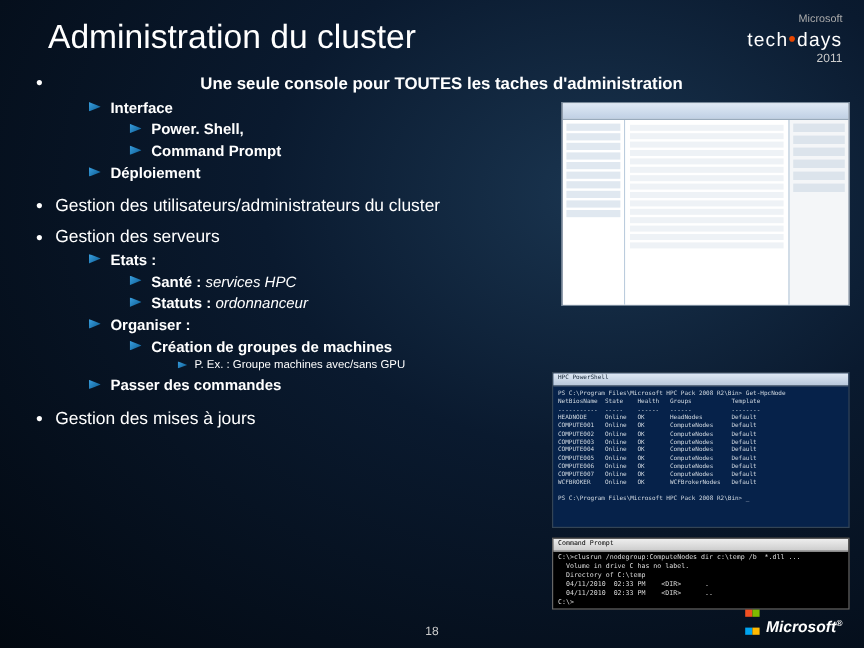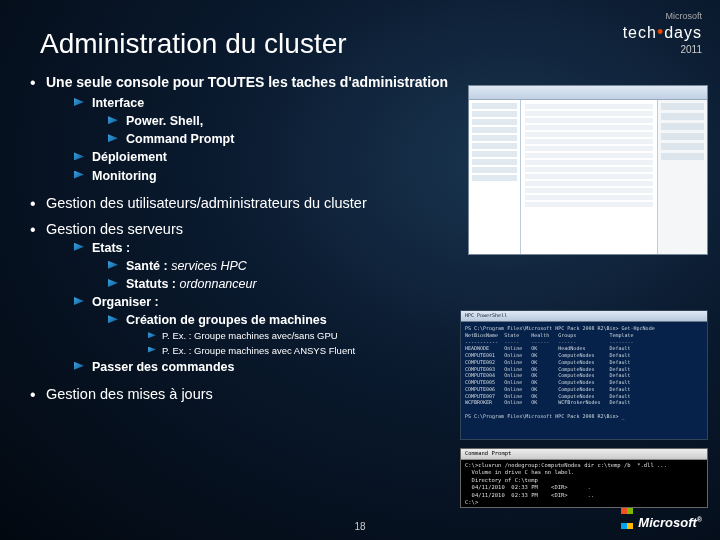--- a/index.html
+++ b/index.html
@@ -7,21 +7,21 @@
     width: 720px; height: 540px;
     background: radial-gradient(ellipse at 70% 30%, #1a3550 0%, #0a1a2f 40%, #020810 100%);
     font-family: "Segoe UI", Arial, sans-serif;
     color: #fff;
     position: relative;
     overflow: hidden;
   }
   .title {
     font-size: 28px;
     font-weight: 400;
-    padding: 28px 0 0 40px;
+    padding: 15px 0 0 40px;
     color: #fff;
   }
   .logo-top {
     position: absolute;
     top: 10px; right: 18px;
     text-align: right;
     font-size: 10px;
     color: #ccc;
     line-height: 1.2;
   }
@@ -32,21 +32,21 @@
   .content {
     padding: 14px 30px 0 30px;
     font-size: 13px;
   }
   ul.top { list-style: none; }
   ul.top > li { margin-bottom: 10px; position: relative; padding-left: 16px; }
   ul.top > li::before {
     content: "•"; position: absolute; left: 0; top: 0;
     color: #fff; font-size: 16px;
   }
-  ul.top > li > .head { font-weight: 700; font-size: 14px; display: block; margin-bottom: 4px; }
+  ul.top > li > .head { font-weight: 700; font-size: 14px; display: block; margin-bottom: 4px; text-align: center; }
   ul.top > li > .plain { font-size: 14.5px; display: block; }
   ul.sub { list-style: none; margin-left: 28px; margin-top: 2px; }
   ul.sub > li { position: relative; padding-left: 18px; font-size: 12.5px; font-weight: 700; line-height: 1.45; }
   ul.sub > li::before {
     content: ""; position: absolute; left: 0; top: 4px;
     width: 10px; height: 8px;
     background: linear-gradient(135deg, #3aa0e0 0%, #0a5a90 100%);
     clip-path: polygon(0 0, 100% 50%, 0 100%);
   }
   ul.sub2 { list-style: none; margin-left: 16px; }
@@ -144,41 +144,39 @@
     <li>
       <span class="head">Une seule console pour TOUTES les taches d'administration</span>
       <ul class="sub">
         <li><span>Interface</span>
           <ul class="sub2">
             <li>Power. Shell,</li>
             <li>Command Prompt</li>
           </ul>
         </li>
         <li>Déploiement</li>
-        <li>Monitoring</li>
       </ul>
     </li>
     <li>
       <span class="plain">Gestion des utilisateurs/administrateurs du cluster</span>
     </li>
     <li>
       <span class="plain">Gestion des serveurs</span>
       <ul class="sub">
         <li><span>Etats :</span>
           <ul class="sub2">
             <li><span>Santé   : </span><span class="italic">services HPC</span></li>
             <li><span>Statuts : </span><span class="italic">ordonnanceur</span></li>
           </ul>
         </li>
         <li><span>Organiser :</span>
           <ul class="sub2">
             <li><span>Création de groupes de machines</span>
               <ul class="sub3">
                 <li>P. Ex. : Groupe machines avec/sans GPU</li>
-                <li>P. Ex. : Groupe machines avec ANSYS Fluent</li>
               </ul>
             </li>
           </ul>
         </li>
         <li>Passer des commandes</li>
       </ul>
     </li>
     <li>
       <span class="plain">Gestion des mises à jours</span>
     </li>

